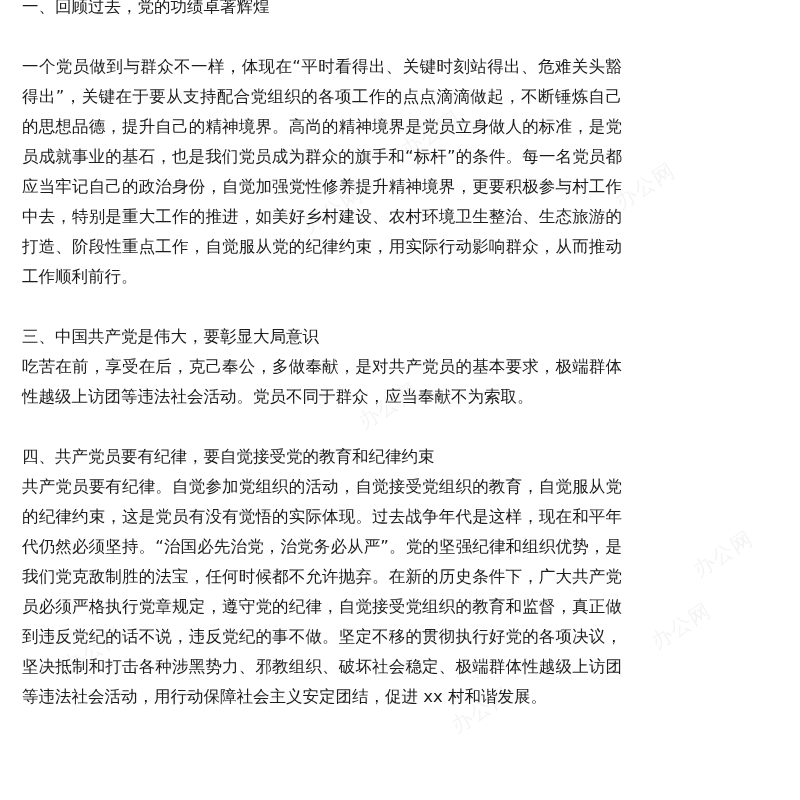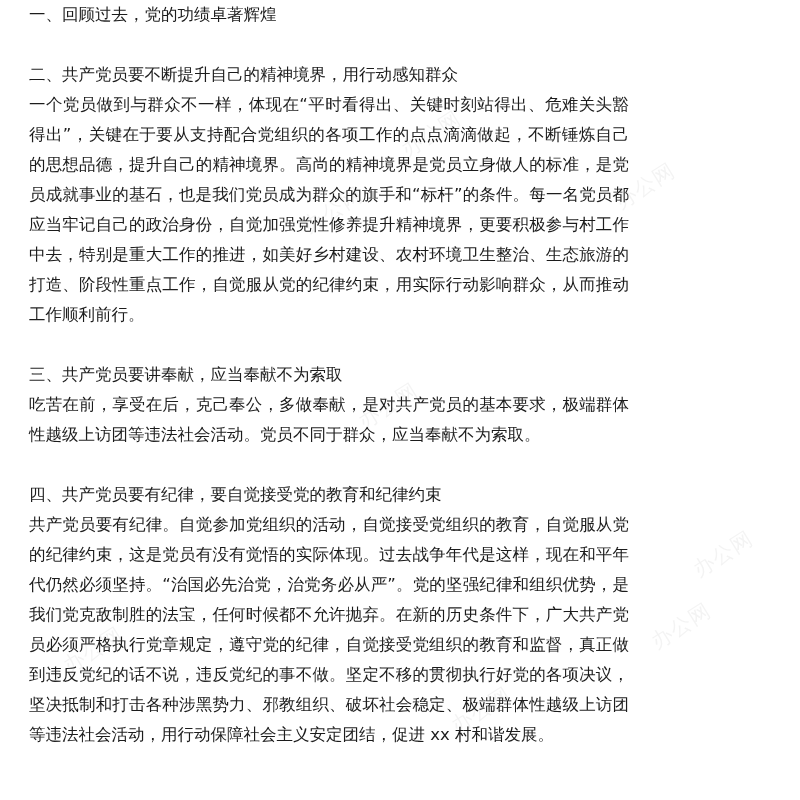--- a/index.html
+++ b/index.html
@@ -55,23 +55,22 @@
   .wm8 { left: 690px; top: 540px; }
 
   
   .doc {
     position: absolute;
     left: 0;
     top: 0;
     width: 644px;
     z-index: 1;
     
-    padding: 8px 22px;
+    padding: 0 22px;
     box-sizing: border-box;
-    margin-left: 7px;
   }
 
   .block {
     margin: 0;
   }
 
   .heading,
   .para {
     font-size: 16.5px;
     line-height: 30px;
@@ -109,28 +108,27 @@
 
   <div class="doc">
 
     <div class="block">
       <p class="heading clipped-top">一、回顾过去，党的功绩卓著辉煌</p>
     </div>
 
     <div class="spacer"></div>
 
     <div class="block">
-      <p class="heading">二、共产党员要不断提升自己的精神境界，用行动感知群众</p>
       <p class="para">一个党员做到与群众不一样，体现在“平时看得出、关键时刻站得出、危难关头豁得出”，关键在于要从支持配合党组织的各项工作的点点滴滴做起，不断锤炼自己的思想品德，提升自己的精神境界。高尚的精神境界是党员立身做人的标准，是党员成就事业的基石，也是我们党员成为群众的旗手和“标杆”的条件。每一名党员都应当牢记自己的政治身份，自觉加强党性修养提升精神境界，更要积极参与村工作中去，特别是重大工作的推进，如美好乡村建设、农村环境卫生整治、生态旅游的打造、阶段性重点工作，自觉服从党的纪律约束，用实际行动影响群众，从而推动工作顺利前行。</p>
     </div>
 
     <div class="spacer"></div>
 
     <div class="block">
-      <p class="heading">三、共产党员要讲奉献，应当奉献不为索取</p>
+      <p class="heading">三、中国共产党是伟大，要彰显大局意识</p>
       <p class="para">吃苦在前，享受在后，克己奉公，多做奉献，是对共产党员的基本要求，极端群体性越级上访团等违法社会活动。党员不同于群众，应当奉献不为索取。</p>
     </div>
 
     <div class="spacer"></div>
 
     <div class="block">
       <p class="heading">四、共产党员要有纪律，要自觉接受党的教育和纪律约束</p>
       <p class="para">共产党员要有纪律。自觉参加党组织的活动，自觉接受党组织的教育，自觉服从党的纪律约束，这是党员有没有觉悟的实际体现。过去战争年代是这样，现在和平年代仍然必须坚持。“治国必先治党，治党务必从严”。党的坚强纪律和组织优势，是我们党克敌制胜的法宝，任何时候都不允许抛弃。在新的历史条件下，广大共产党员必须严格执行党章规定，遵守党的纪律，自觉接受党组织的教育和监督，真正做到违反党纪的话不说，违反党纪的事不做。坚定不移的贯彻执行好党的各项决议，坚决抵制和打击各种涉黑势力、邪教组织、破坏社会稳定、极端群体性越级上访团等违法社会活动，用行动保障社会主义安定团结，促进 xx 村和谐发展。</p>
     </div>
 

